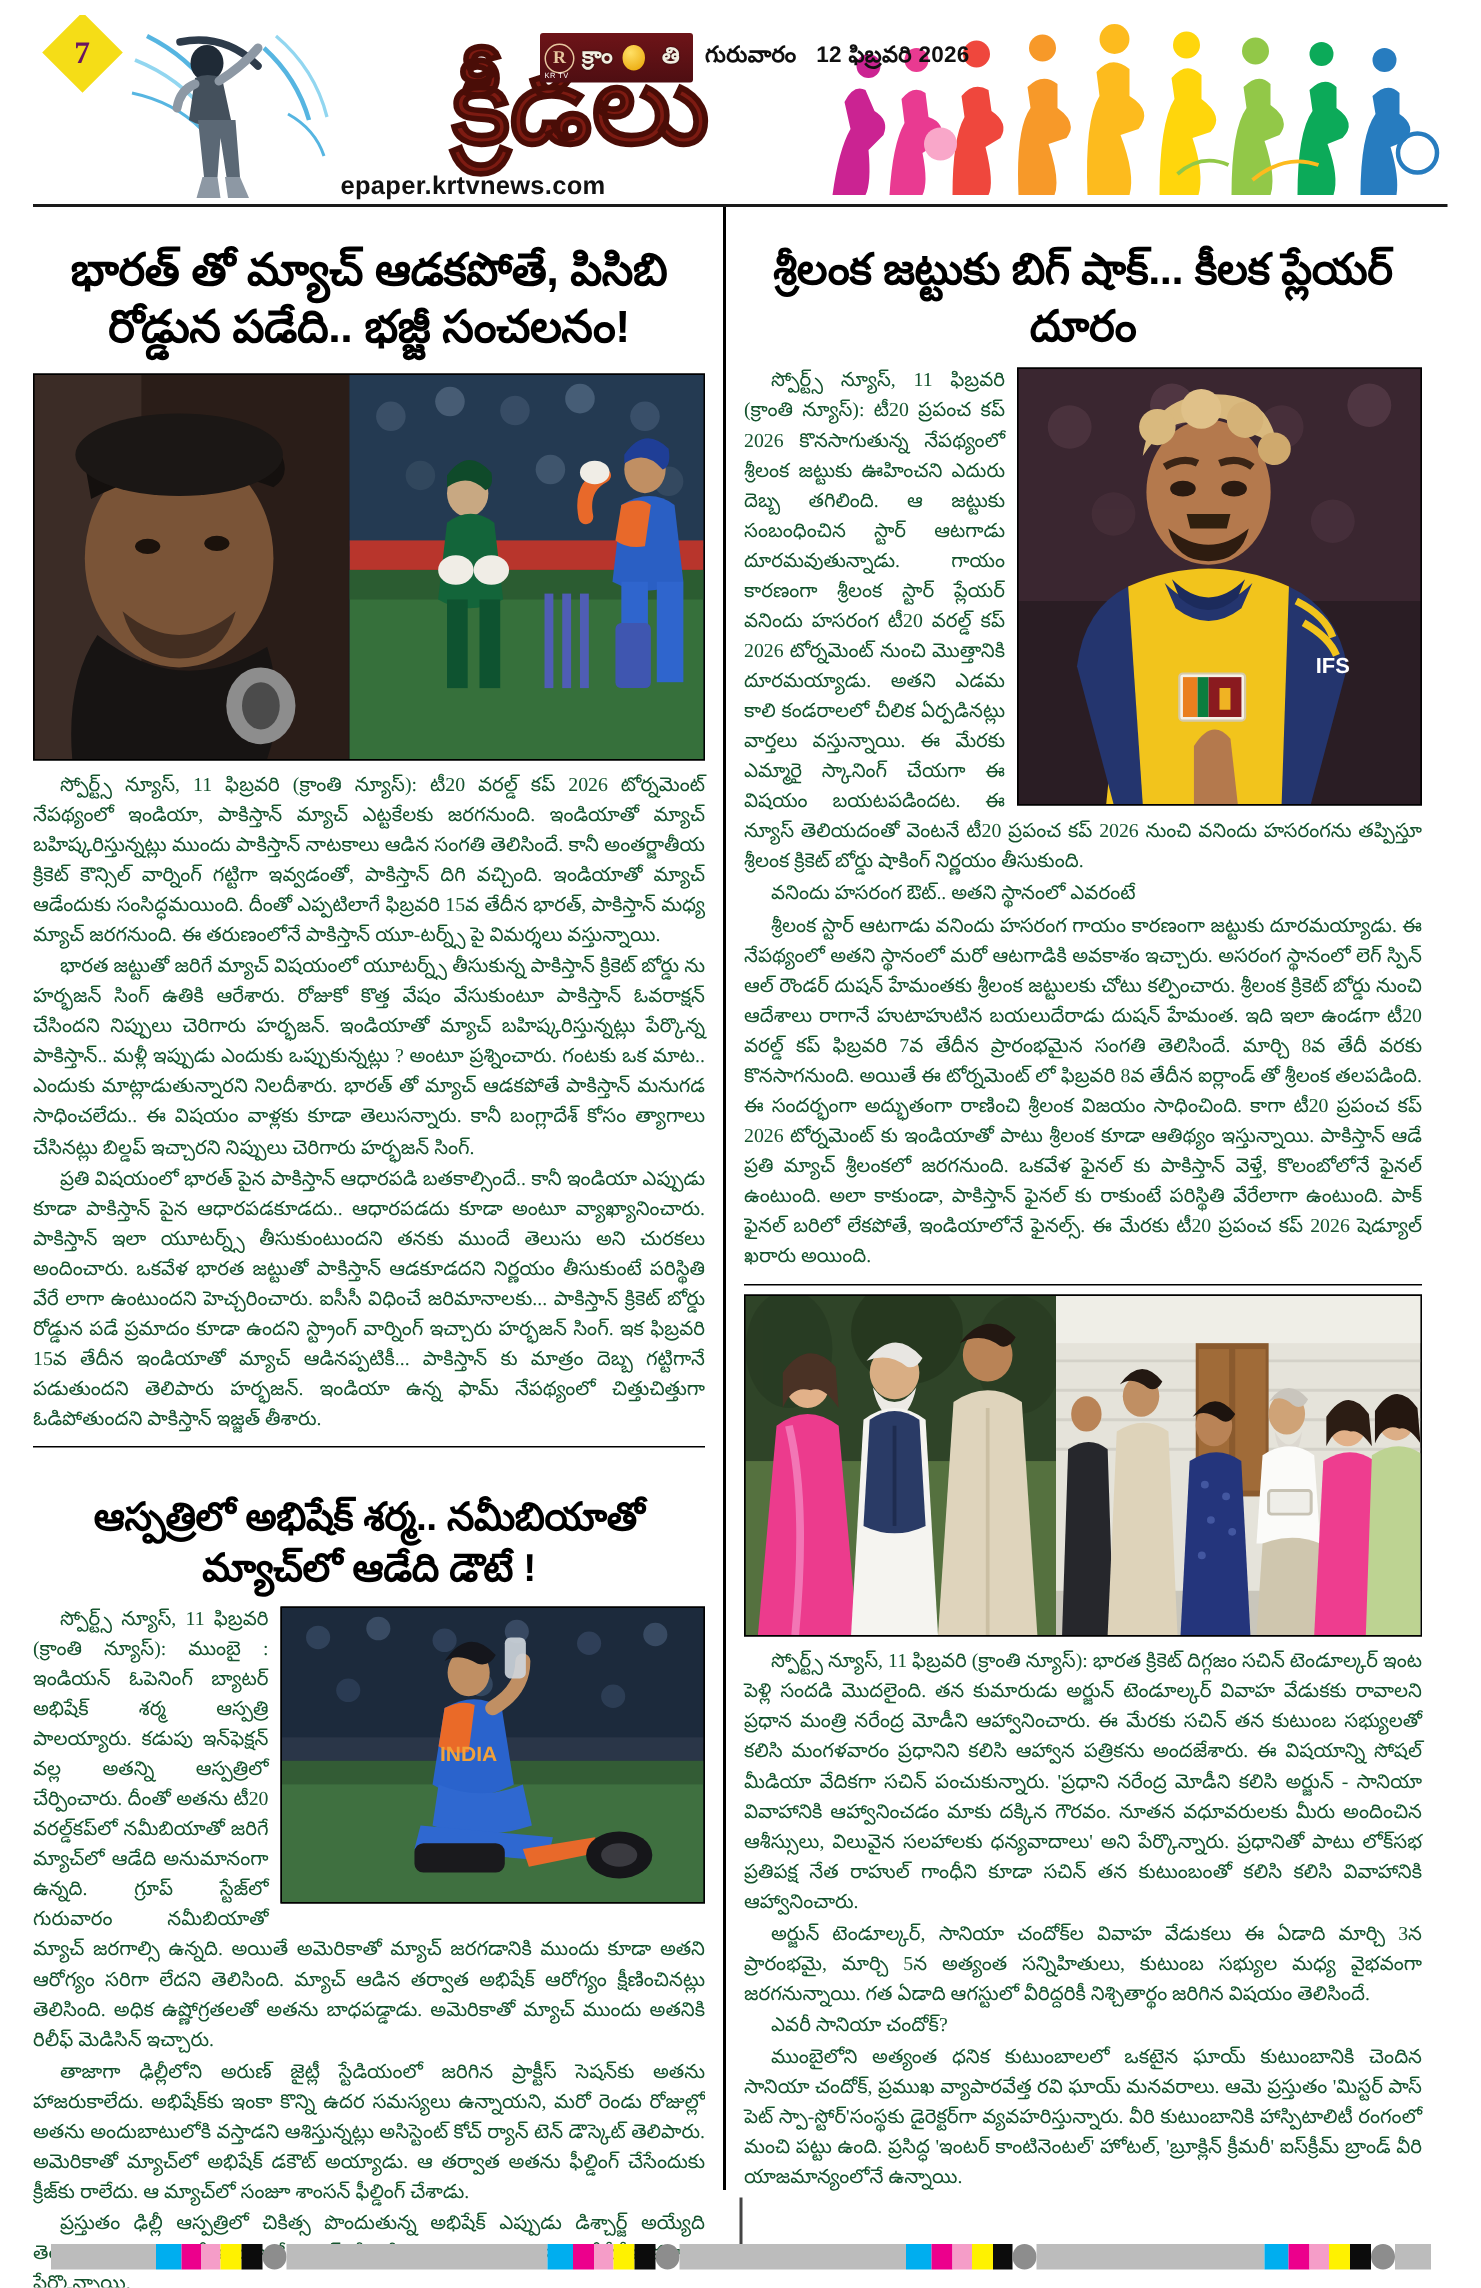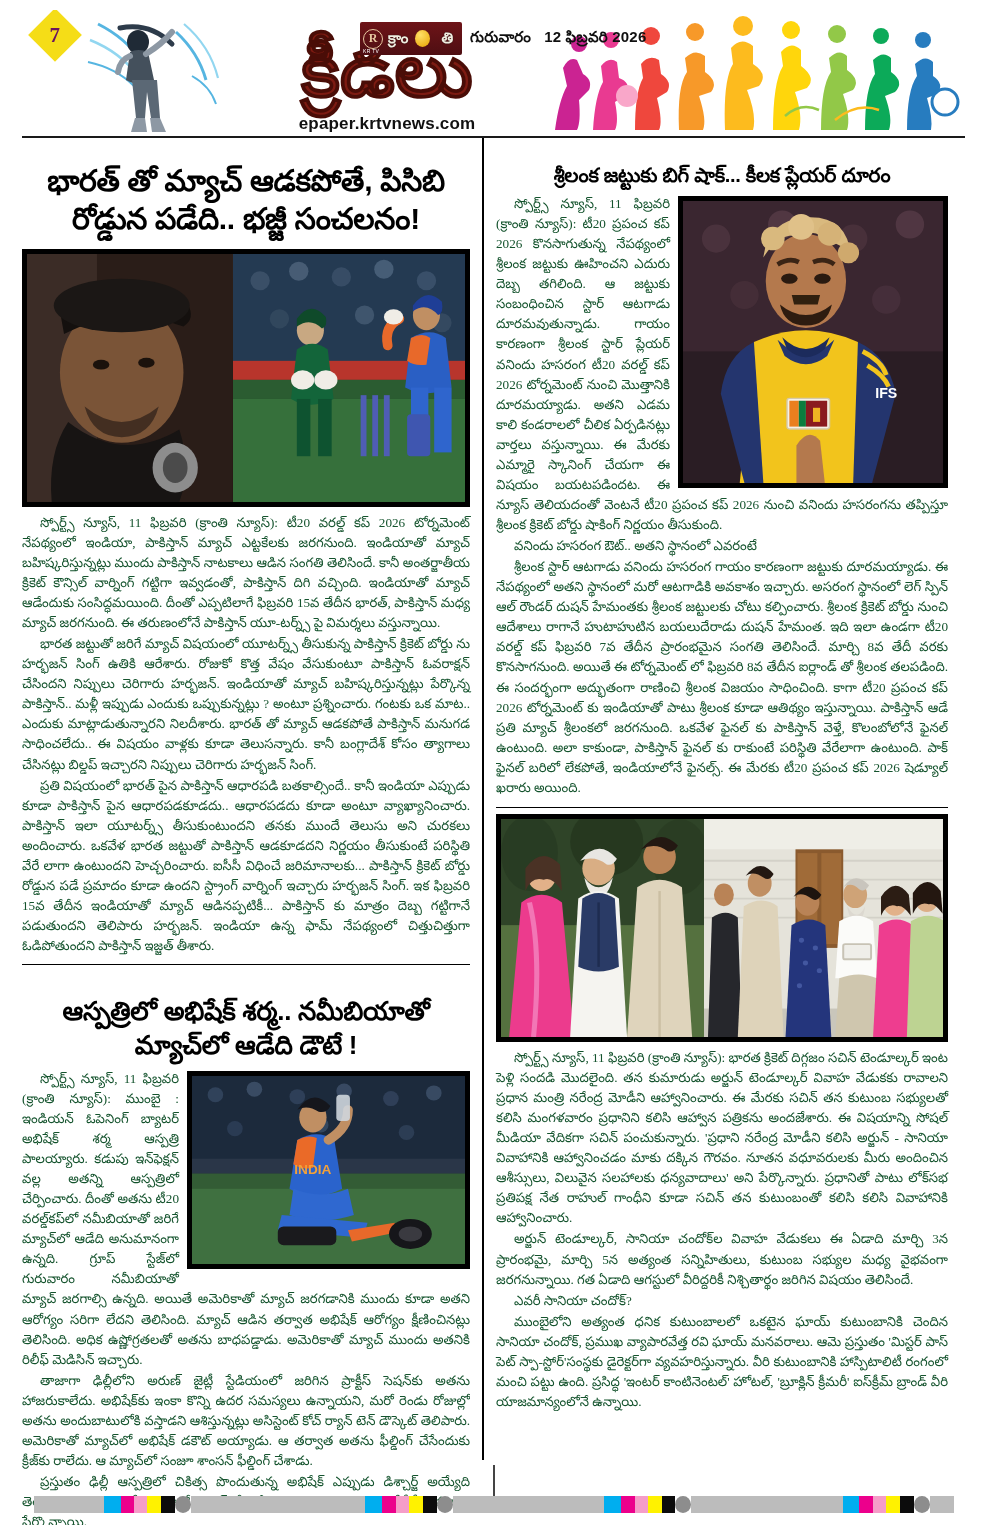--- a/index.html
+++ b/index.html
@@ -123,21 +123,21 @@
     font-weight: bold;
     color: #7d1b12;
     -webkit-text-stroke: 1.5px #4a0d07;
     z-index: 5;
     font-family: "Liberation Serif", serif;
   }
   .paper-site {
     position: absolute;
     left: 205px; top: 104px;
     width: 320px;
-    text-align: center;
+    text-align: left;
     font-size: 17px;
     font-weight: bold;
     color: #111;
     letter-spacing: .2px;
     z-index: 6;
     font-family: "Liberation Sans", sans-serif;
   }
 
   
   .content {
@@ -165,41 +165,41 @@
   .headline {
     font-size: 30px;
     line-height: 1.28;
     font-weight: bold;
     color: #000;
     text-align: center;
     padding: 24px 2px 6px 2px;
     font-family: "Liberation Sans", sans-serif;
     letter-spacing: -0.3px;
   }
-  .headline.small { font-size: 20px; line-height:1.3; }
+  .headline.small { font-size: 29px; line-height:1.3; }
   .headline.med   { font-size: 26px; line-height:1.3; }
 
   .hr-thin { border: 0; border-top: 1.5px solid #000; margin: 4px 0 6px 0; }
 
   .body-text {
     font-size: 13.2px;
     line-height: 1.52;
     text-align: justify;
     color: #14532d;
     font-family: "Liberation Serif", serif;
     hyphens: auto;
   }
   .body-text p { margin-bottom: 1px; text-indent: 18px; }
   .subhead { font-weight: normal; text-indent: 18px; }
 
   
   .photo {
     position: relative;
     overflow: hidden;
-    border: 5px solid #000000;
+    border: 1px solid #000000;
     background: #000000;
   }
   .photo-split { display: flex; }
 
   .ph-harbhajan {
     width: 47%;
     background: linear-gradient(160deg,#4b3b33 0%, #2a1d18 55%, #140c09 100%);
     position: relative;
   }
   .ph-match {

